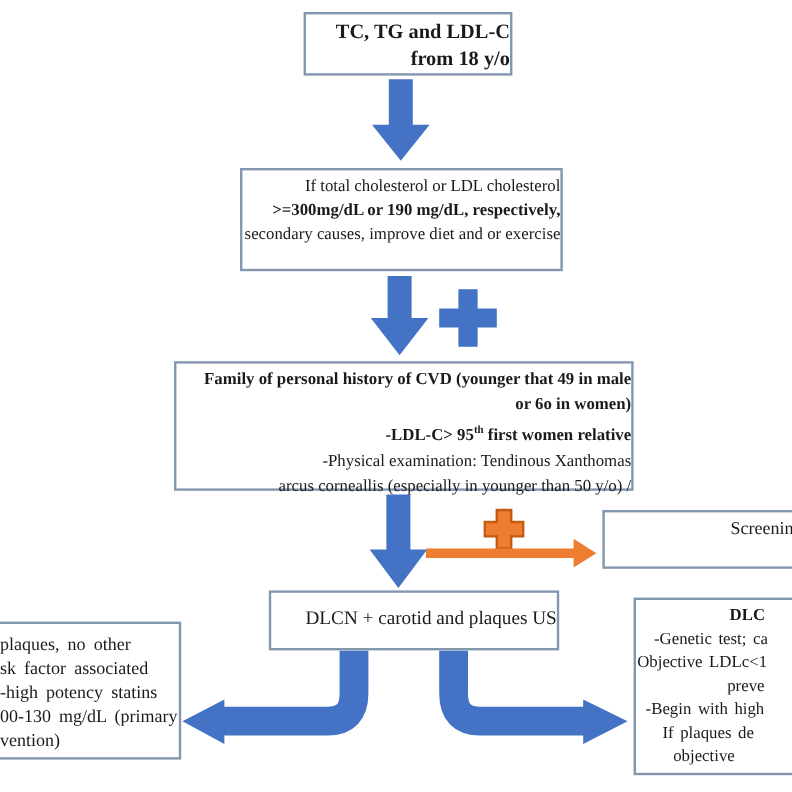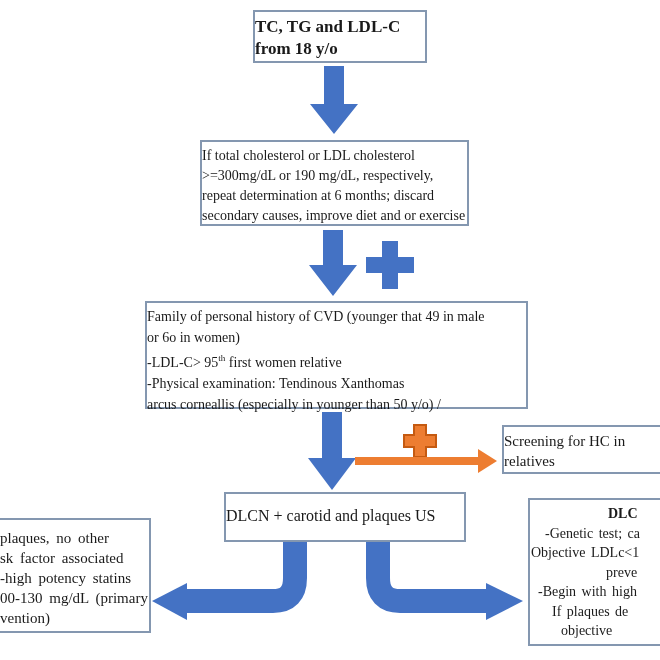--- a/index.html
+++ b/index.html
@@ -10,24 +10,24 @@
     overflow: hidden;
     background: #ffffff;
     font-family: "Liberation Serif", serif;
     color: #1a1a1a;
   }
   .fbox {
     position: absolute;
     background: #ffffff;
     border: 2px solid #8497B0;
     box-sizing: border-box;
-    text-align: left;
+    text-align: right;
   }
   .fbox .ln { white-space: nowrap; }
-  .bold { font-weight: normal; }
+  .bold { font-weight: bold; }
   sup { font-size: 0.65em; }
 
   
   #start-box   { left: 253px; top: 10px;  width: 174px; height: 53px;
                  font-size: 17px; font-weight: bold; line-height: 22px; padding-top: 4px; }
   #threshold-box { left: 200px; top: 140px; width: 269px; height: 86px;
                  font-size: 14px; line-height: 20px; padding-top: 4px; }
   #criteria-box  { left: 145px; top: 301px; width: 383px; height: 108px;
                  font-size: 14px; line-height: 21px; padding-top: 3px; }
   #screening-box { left: 502px; top: 425px; width: 230px; height: 49px;
@@ -79,21 +79,20 @@
   </svg>
 
   <div class="fbox" id="start-box">
     <div class="ln">TC, TG and LDL-C</div>
     <div class="ln">from 18 y/o</div>
   </div>
 
   <div class="fbox" id="threshold-box">
     <div class="ln">If total cholesterol or LDL cholesterol</div>
     <div class="ln bold">&gt;=300mg/dL or 190 mg/dL, respectively,</div>
-    <div class="ln">repeat determination at 6 months; discard</div>
     <div class="ln">secondary causes, improve diet and or exercise</div>
   </div>
 
   <div class="fbox" id="criteria-box">
     <div class="ln bold">Family of personal history of CVD (younger that 49 in male</div>
     <div class="ln bold">or 6o in women)</div>
     <div class="ln bold"><span>-LDL-C&gt; 95</span><sup>th</sup><span> first women relative</span></div>
     <div class="ln">-Physical examination:  Tendinous Xanthomas</div>
     <div class="ln">arcus corneallis (especially in younger than 50 y/o) /</div>
   </div>

